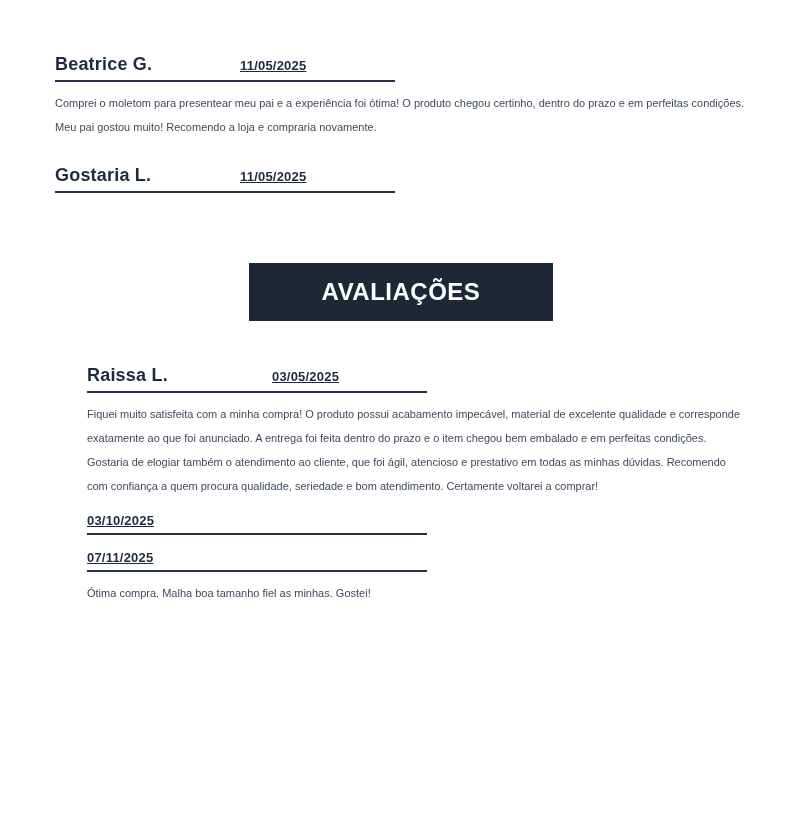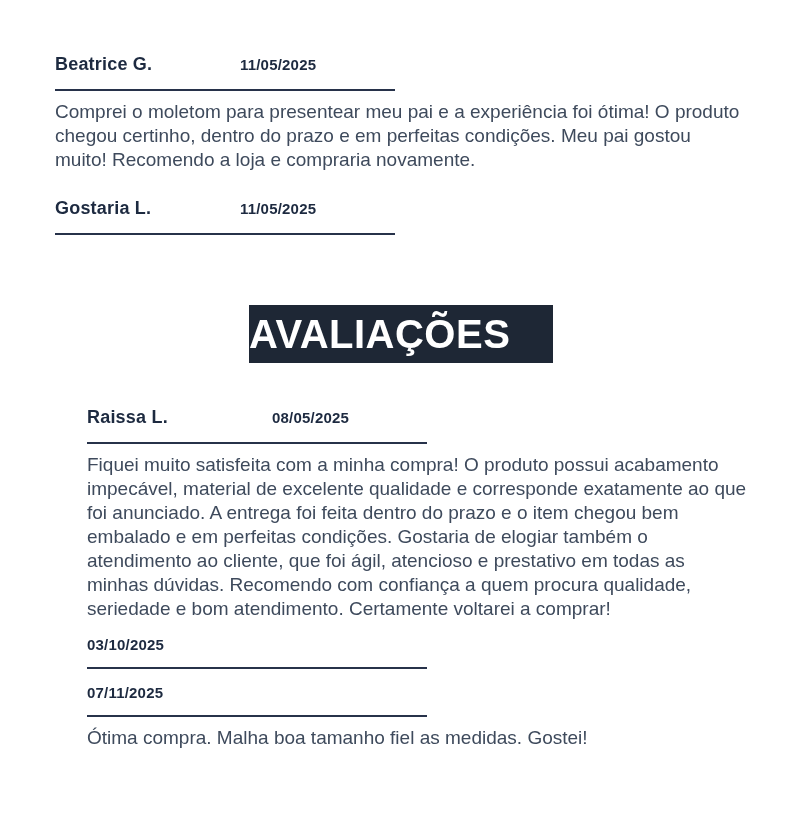--- a/index.html
+++ b/index.html
@@ -28,53 +28,54 @@
   }
   .section-bottom .review {
     margin-bottom: 15px;
     margin-left: 32px;
   }
   .review-header {
     display: flex;
     align-items: baseline;
     width: 340px;
     border-bottom: 2px solid var(--rule);
-    padding-bottom: 14px;
+    padding-bottom: 5px;
   }
   .review-author {
     font-size: 18px;
     font-weight: 700;
     color: var(--heading);
     width: 185px;
     flex-shrink: 0;
     letter-spacing: 0.2px;
   }
   .review-date {
-    font-size: 15px;
+    font-size: 13px;
     font-weight: 700;
     color: var(--heading);
     letter-spacing: 0.2px;
+    text-decoration: underline;
   }
   .review-text {
     margin-top: 9px;
-    font-size: 19px;
+    font-size: 11px;
     line-height: 24px;
     color: var(--body-text);
     max-width: 692px;
   }
   .banner {
     width: 304px;
     height: 58px;
     margin: 70px auto 44px auto;
     background: var(--banner-bg);
     color: var(--banner-fg);
     display: flex;
     align-items: center;
-    justify-content: flex-start;
-    font-size: 40px;
+    justify-content: center;
+    font-size: 24px;
     font-weight: 700;
     letter-spacing: 0.5px;
   }
 </style>
 </head>
 <body>
 
 <div class="page">
 
   <div class="section section-top">
@@ -95,32 +96,32 @@
 </div>
 
   <div class="banner">
     <span>AVALIAÇÕES</span>
   </div>
 
   <div class="section section-bottom">
   <div class="review">
     <div class="review-header">
       <span class="review-author">Raissa L.</span>
-      <span class="review-date">08/05/2025</span>
+      <span class="review-date">03/05/2025</span>
     </div>
     <div class="review-text">Fiquei muito satisfeita com a minha compra! O produto possui acabamento impecável, material de excelente qualidade e corresponde exatamente ao que foi anunciado. A entrega foi feita dentro do prazo e o item chegou bem embalado e em perfeitas condições. Gostaria de elogiar também o atendimento ao cliente, que foi ágil, atencioso e prestativo em todas as minhas dúvidas. Recomendo com confiança a quem procura qualidade, seriedade e bom atendimento. Certamente voltarei a comprar!</div>
   </div>
 
   <div class="review">
     <div class="review-header">
       <span class="review-date">03/10/2025</span>
     </div>
   </div>
 
   <div class="review">
     <div class="review-header">
       <span class="review-date">07/11/2025</span>
     </div>
-    <div class="review-text">Ótima compra. Malha boa tamanho fiel as medidas. Gostei!</div>
+    <div class="review-text">Ótima compra. Malha boa tamanho fiel as minhas. Gostei!</div>
   </div>
 </div>
 
 </div>
 
 </body></html>

